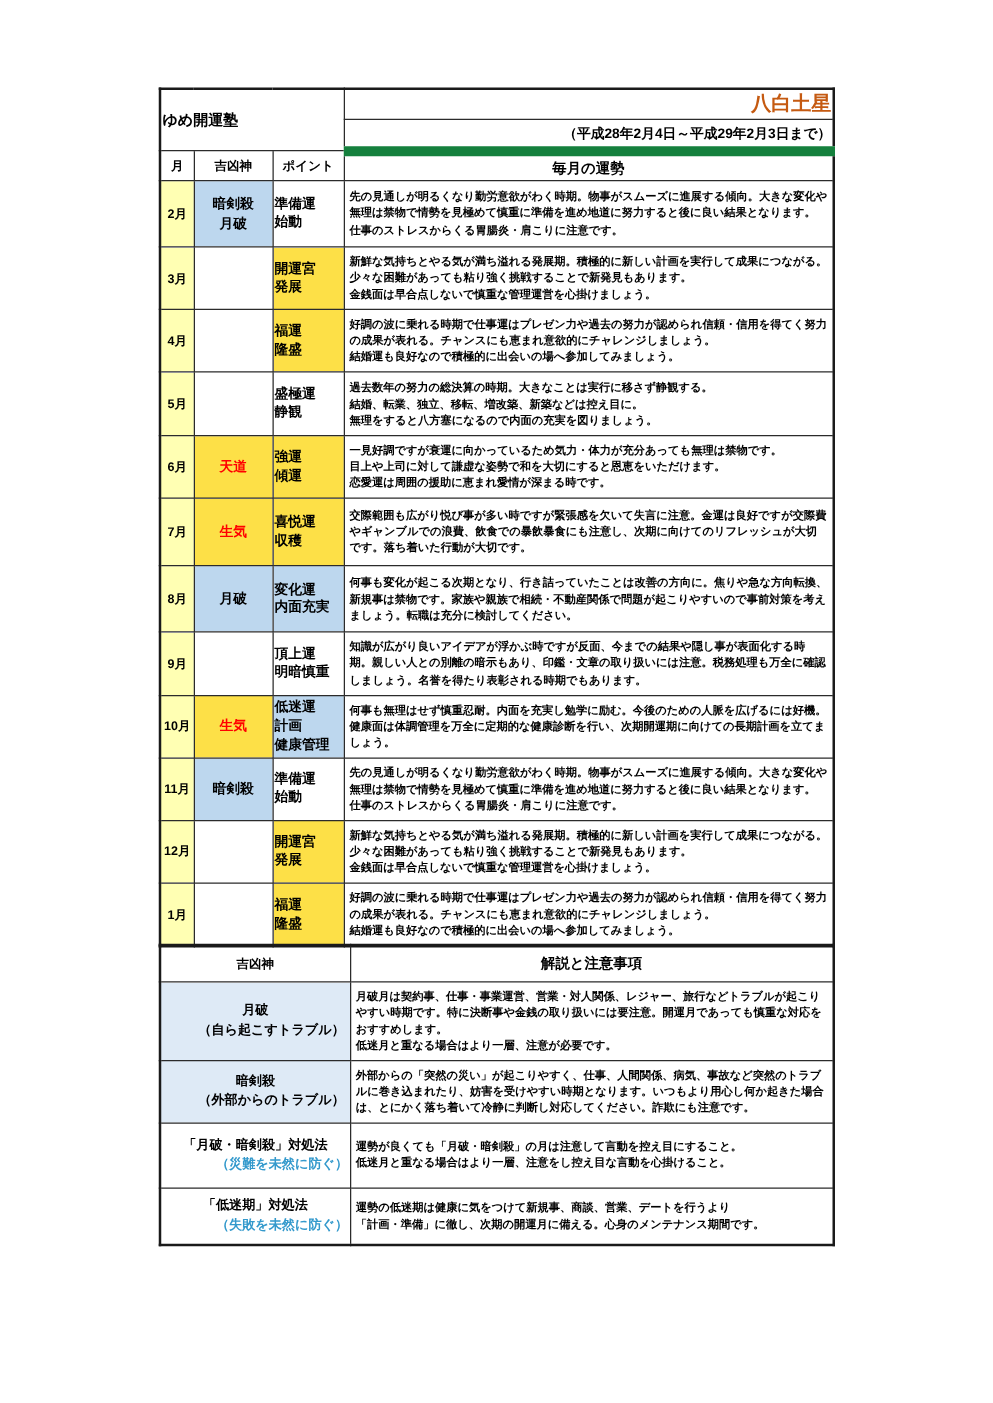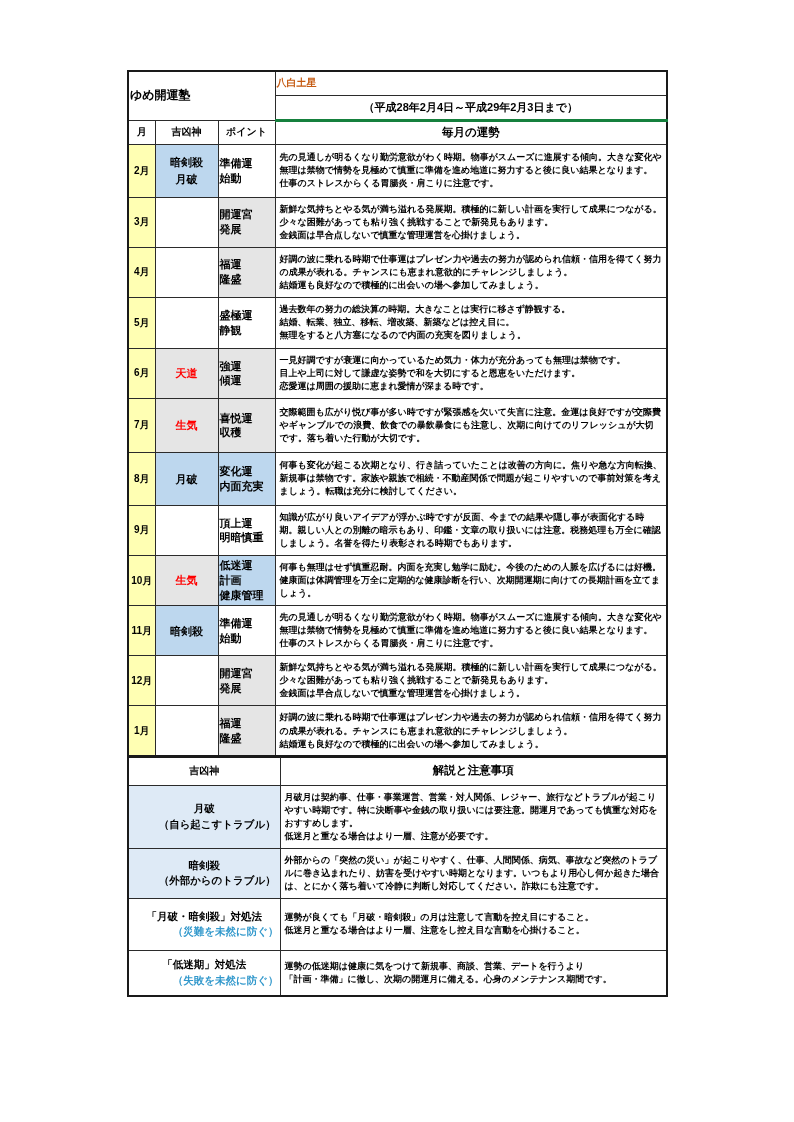--- a/index.html
+++ b/index.html
@@ -8,36 +8,36 @@
   table { border-collapse:collapse; table-layout:fixed; border:2px solid #1a1a1a; }
   td { border:1px solid #2b2b2b; overflow:hidden; vertical-align:middle; }
   #t1 { position:absolute; left:127px; top:70px; width:539px; }
   #t2 { position:absolute; left:127px; top:755px; width:539px; }
 
   
   .h24{height:24px}.h25{height:25px}.h29{height:29px}
   .h45{height:45px}.h46{height:46px}.h48{height:48px}.h49{height:49px}
   .h50{height:50px}.h51{height:51px}.h52{height:52px}.h53{height:53px}.h54{height:54px}
 
-  tr.thick td { border-bottom:3px solid #15803d; }
+  tr.thick td { border-bottom:8px solid #15803d;text-align:right; }
 
   
   .bg-y  { background:#FFFFB3; }
   .bg-b  { background:#BDD7EE; }
-  .bg-s  { background:#e5e5e5; }
+  .bg-s  { background:#fde047; }
   .bg-lb { background:#DEEAF6; }
   .bg-ls { background:#FCE4D6; }
 
   
   .txt-red  { color:#FF0000; }
   .txt-org  { color:#C55A11; }
   .txt-blue { color:#3399CC;text-align:right; }
 
   .brand   { font-weight:bold; font-size:12px; text-align:left; }
-  .star    { font-weight:bold; font-size:10px; text-align:left;font-family:Liberation Mono, monospace; }
+  .star    { font-weight:bold; font-size:16px; text-align:right;font-family:Liberation Mono, monospace; }
   .period  { font-weight:bold; font-size:11px; text-align:center; }
   .colhead { font-weight:bold; font-size:10px; text-align:center; }
   .bighead { font-weight:bold; font-size:11.5px; text-align:center; }
 
   .month   { font-weight:bold; font-size:10px; text-align:center; }
   .god     { font-weight:bold; font-size:11px; text-align:center; white-space:pre-line; line-height:1.5; }
   .point   { font-weight:bold; font-size:11px; text-align:left; white-space:pre-line; line-height:1.35; }
   .fortune { font-weight:bold; font-size:9px;  text-align:left; white-space:pre-line;
              line-height:1.45; padding:5px 4px; }
 

